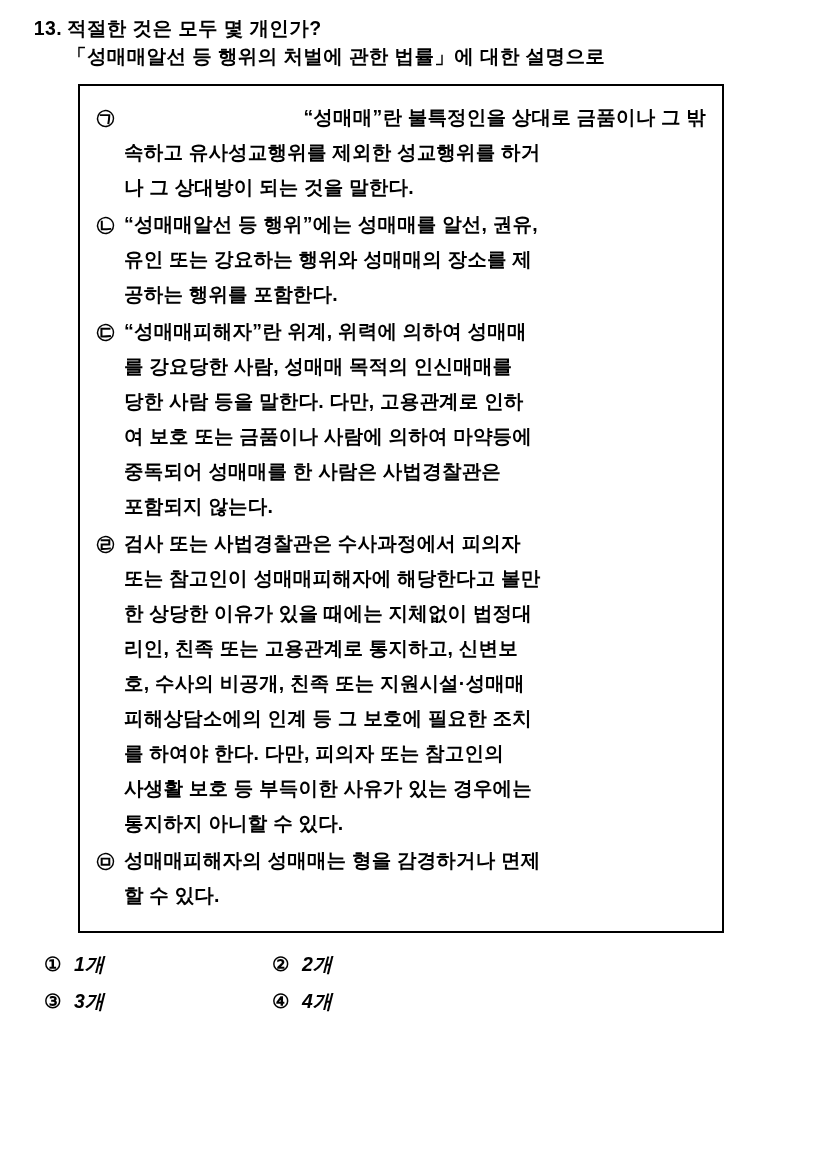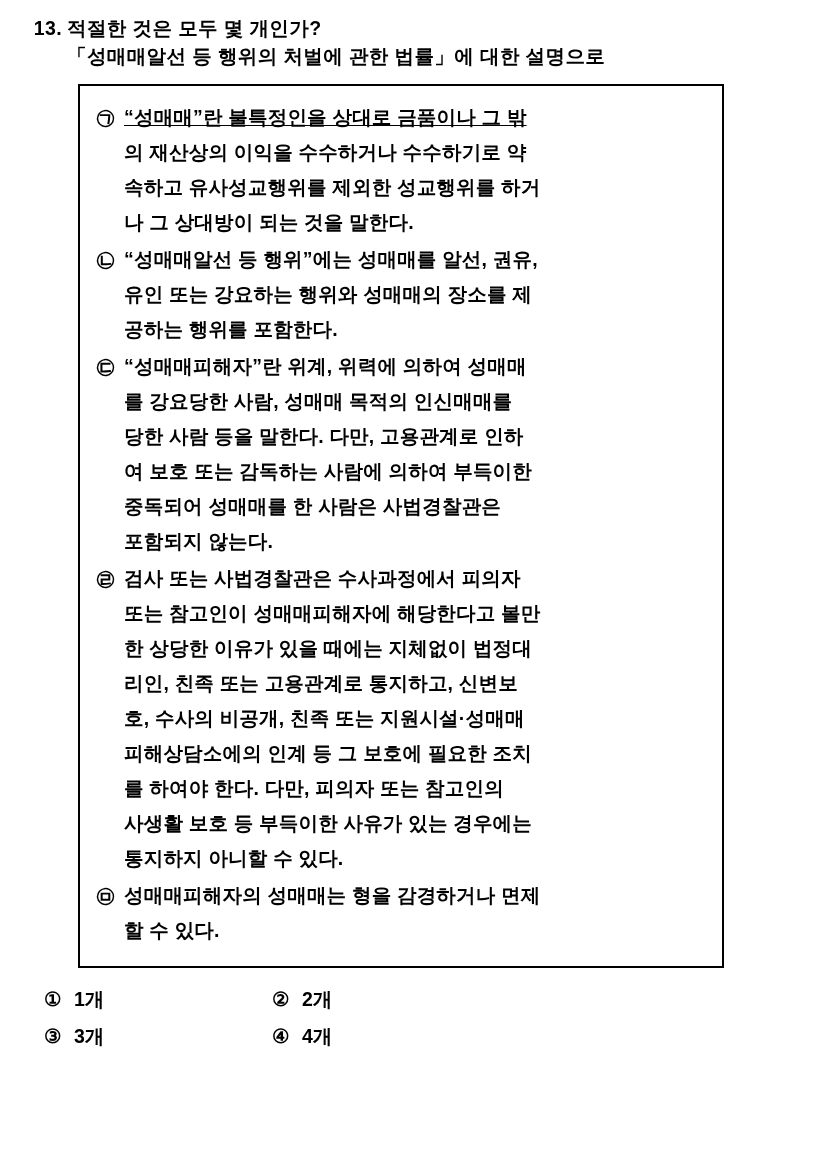--- a/index.html
+++ b/index.html
@@ -76,22 +76,21 @@
     line-height: 35px;
     font-weight: 700;
     letter-spacing: 0.2px;
   }
   .item-body .line {
     display: block;
     white-space: nowrap;
   }
   .item-body .line.justify {
     display: flex;
-    justify-content: flex-start;
-    text-decoration: underline;
+    justify-content: flex-end;
   }
   .item-body .line.justify > span {
     white-space: nowrap;
   }
   
   .choices {
     margin: 18px 0 0 22px;
     width: 700px;
   }
   .choice-row {
@@ -105,20 +104,21 @@
     line-height: 26px;
     font-weight: 700;
   }
   .choice.col1 { width: 228px; }
   .choice-num {
     display: inline-block;
     width: 30px;
   }
   .choice-label {
     display: inline-block;
+    font-style: italic;
   }
 </style>
 </head>
 <body>
 
 <div class="page">
 
   <div class="stem">
     <div class="stem-number">13.</div>
     <div class="stem-text">
@@ -128,42 +128,41 @@
   </div>
 
   <div class="box">
 
     <div class="item">
       <div class="marker">㉠</div>
       <div class="item-body">
         <span class="line justify">
           <span>“성매매”란 불특정인을 상대로 금품이나 그 밖</span>
         </span>
-        <span class="line">의 재산상의 이익을 수수하거나 수수하기로 약</span>
         <span class="line">속하고 유사성교행위를 제외한 성교행위를 하거</span>
         <span class="line">나 그 상대방이 되는 것을 말한다.</span>
       </div>
     </div>
 
     <div class="item">
       <div class="marker">㉡</div>
       <div class="item-body">
         <span class="line">“성매매알선 등 행위”에는 성매매를 알선, 권유,</span>
         <span class="line">유인 또는 강요하는 행위와 성매매의 장소를 제</span>
         <span class="line">공하는 행위를 포함한다.</span>
       </div>
     </div>
 
     <div class="item">
       <div class="marker">㉢</div>
       <div class="item-body">
         <span class="line">“성매매피해자”란 위계, 위력에 의하여 성매매</span>
         <span class="line">를 강요당한 사람, 성매매 목적의 인신매매를</span>
         <span class="line">당한 사람 등을 말한다. 다만, 고용관계로 인하</span>
-        <span class="line">여 보호 또는 감독하는 사람에 의하여 부득이한</span>
+        <span class="line">여 보호 또는 금품이나 사람에 의하여 마약등에</span>
         <span class="line">중독되어 성매매를 한 사람은 사법경찰관은</span>
         <span class="line">포함되지 않는다.</span>
       </div>
     </div>
 
     <div class="item">
       <div class="marker">㉣</div>
       <div class="item-body">
         <span class="line">검사 또는 사법경찰관은 수사과정에서 피의자</span>
         <span class="line">또는 참고인이 성매매피해자에 해당한다고 볼만</span>

